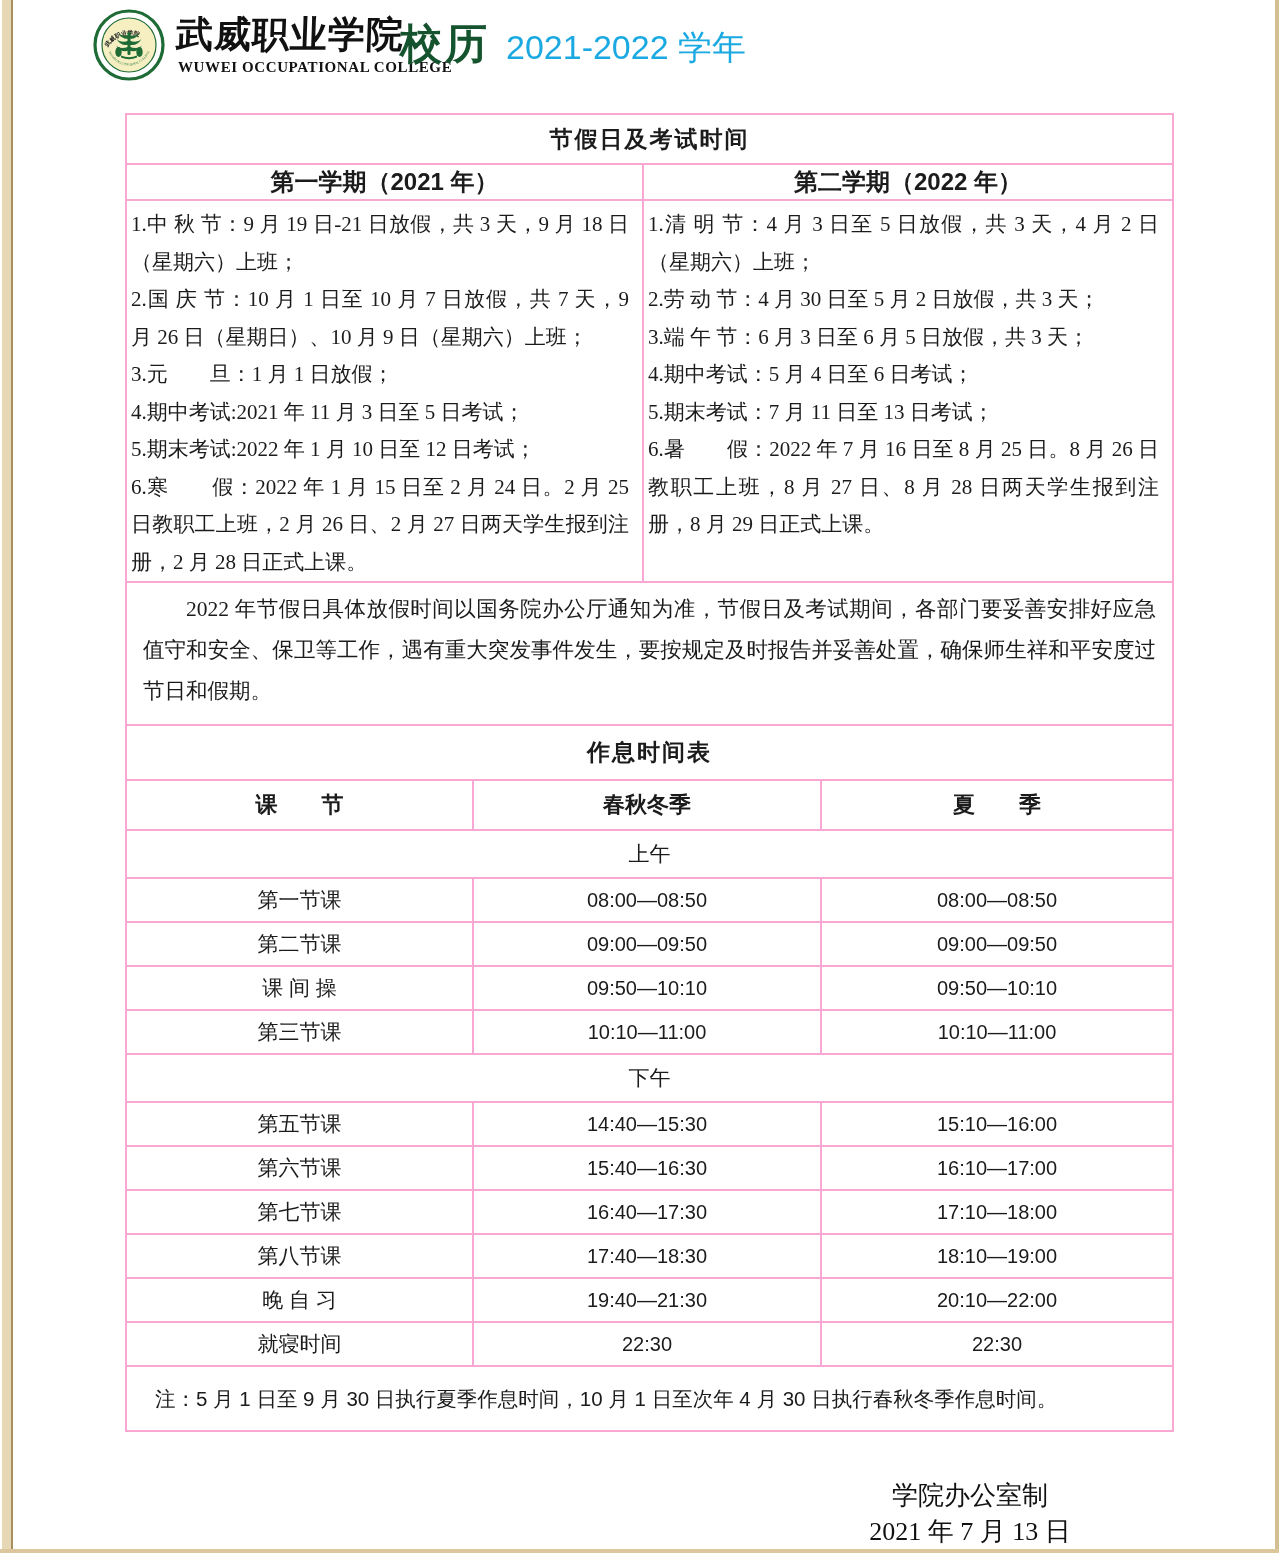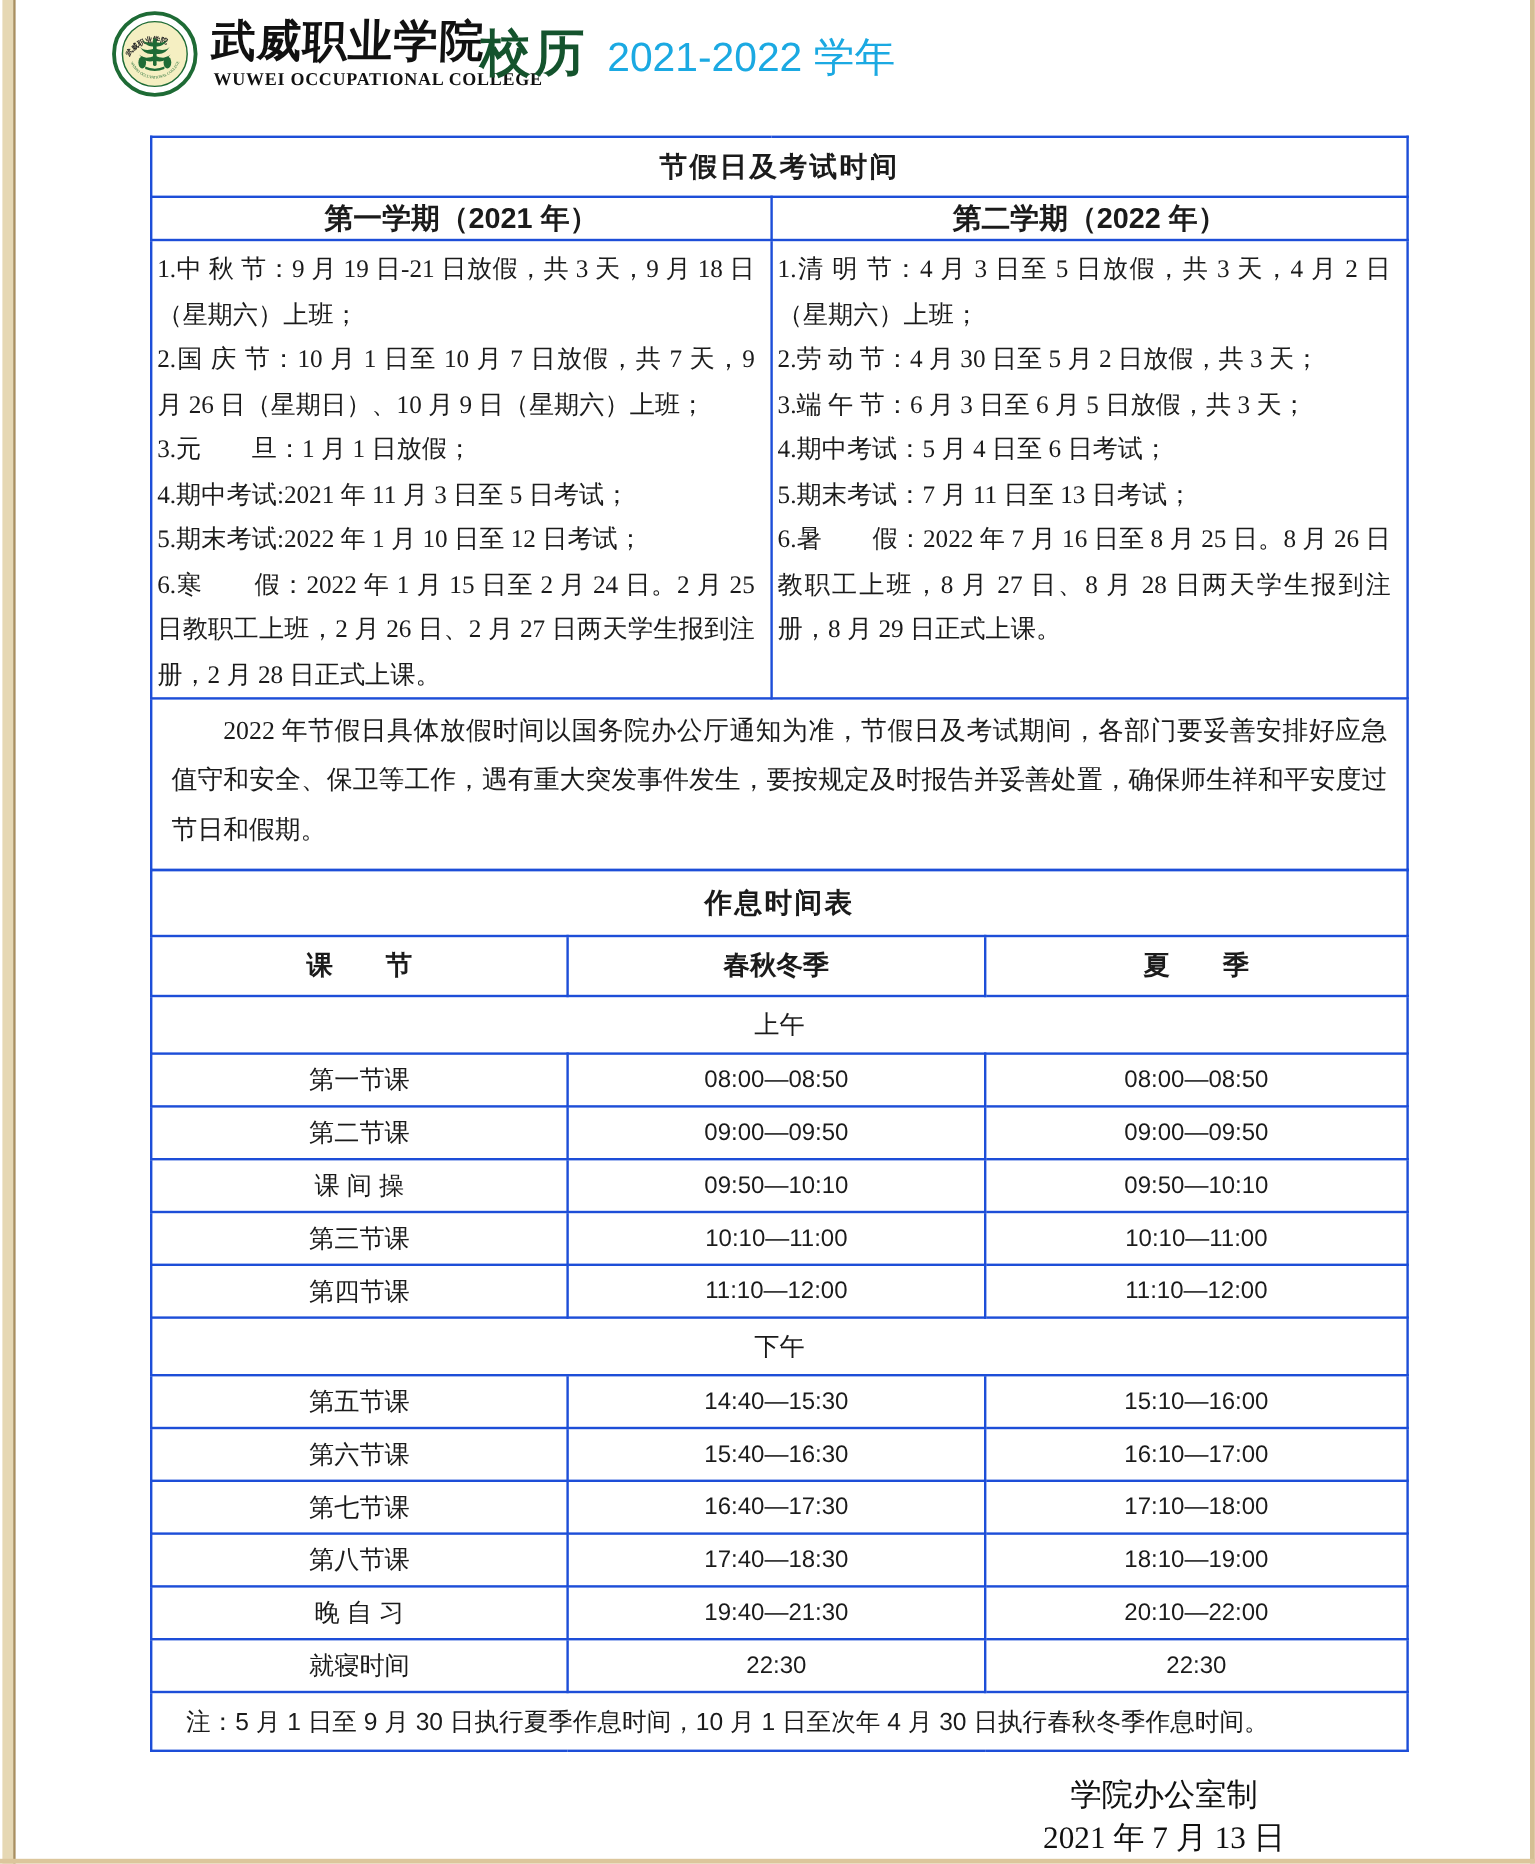--- a/index.html
+++ b/index.html
@@ -30,21 +30,21 @@
     color:#14532d; font-family:"Liberation Sans", sans-serif; letter-spacing:3px;
   }
   .year-label {
     position:absolute; left:506px; top:25px; font-size:34px;
     color:#1ba9e2; font-family:"Liberation Sans", sans-serif;
   }
 
   
   .tables { position:absolute; left:125px; top:113px; width:1047px; }
   table { border-collapse:collapse; table-layout:fixed; width:1047px; }
-  td { border:2px solid #1d4ed8; }
+  td { border:2px solid #f9a8d4; }
   .sched { margin-top:-2px; }
 
   .t-title td {
     text-align:center; font-family:"Liberation Sans", sans-serif;
     font-weight:bold; font-size:23px; letter-spacing:2px;
   }
   .holi .t-title { height:50px; }
   .holi .t-head  { height:36px; }
   .holi .t-head td {
     text-align:center; font-family:"Liberation Sans", sans-serif;
@@ -63,21 +63,21 @@
 
   .sched { font-family:"Liberation Sans", sans-serif; }
   .sched .t-title { height:55px;padding-left:35px; }
   .sched .t-head { height:50px; }
   .sched .t-head td { text-align:center; font-weight:bold; font-size:22px; }
   .sched .t-section { height:48px; }
   .sched .t-section td { text-align:center; font-size:21px; }
   .sched .t-row { height:44px; }
   .sched .c-name { text-align:center; font-size:21px; }
   .sched .c-time { text-align:center; font-size:20px; }
-  .sched .t-note { height:49px; }
+  .sched .t-note { height:65px; }
   .sched .t-note td { font-size:20.5px; padding-left:28px; text-align:left; }
 
   
   .footer {
     position:absolute; left:770px; top:1478px; width:400px; text-align:center;
     font-size:26px; color:#111;
   }
   .footer .line { line-height:36px; }
 </style>
 </head>
@@ -200,25 +200,20 @@
           <td class="c-time">09:50—10:10</td>
           <td class="c-time">09:50—10:10</td>
         </tr>
 
         <tr class="t-row">
           <td class="c-name">第三节课</td>
           <td class="c-time">10:10—11:00</td>
           <td class="c-time">10:10—11:00</td>
         </tr>
 
-        <tr class="t-row">
-          <td class="c-name">第四节课</td>
-          <td class="c-time">11:10—12:00</td>
-          <td class="c-time">11:10—12:00</td>
-        </tr>
       </tbody>
     <tbody>
         <tr class="t-section">
       <td colspan="3">下午</td>
     </tr>
     </tbody>
       <tbody>
 
         <tr class="t-row">
           <td class="c-name">第五节课</td>

